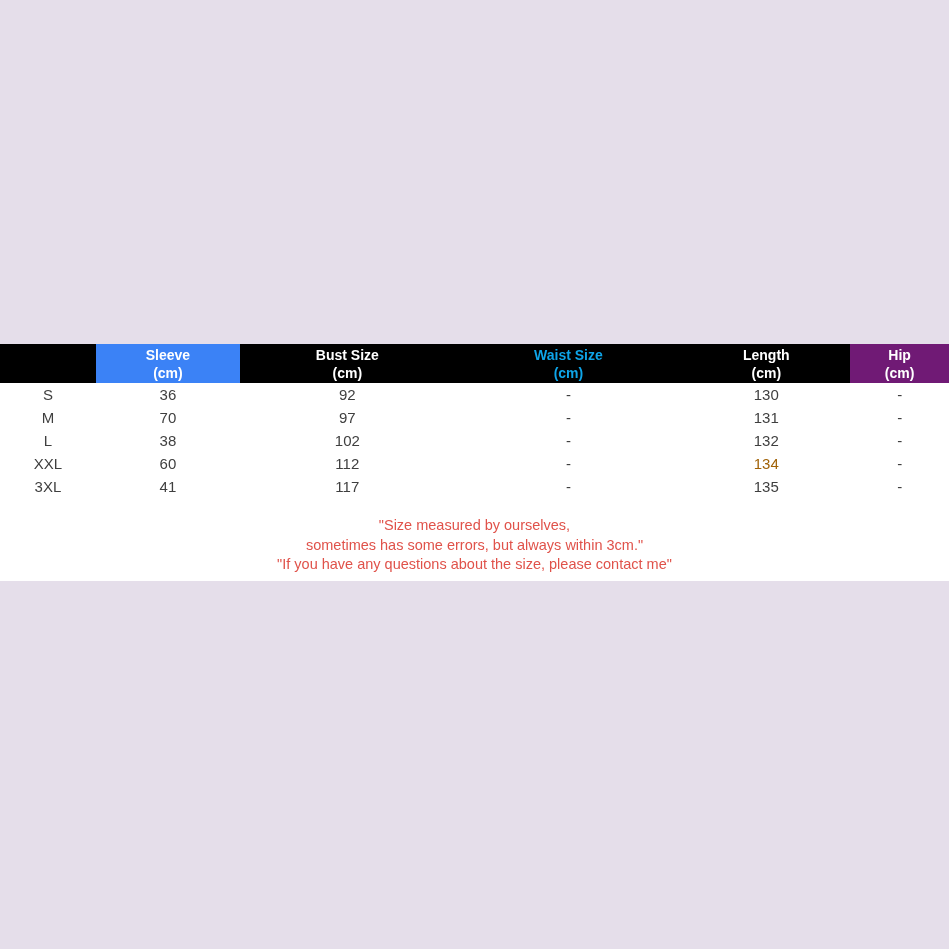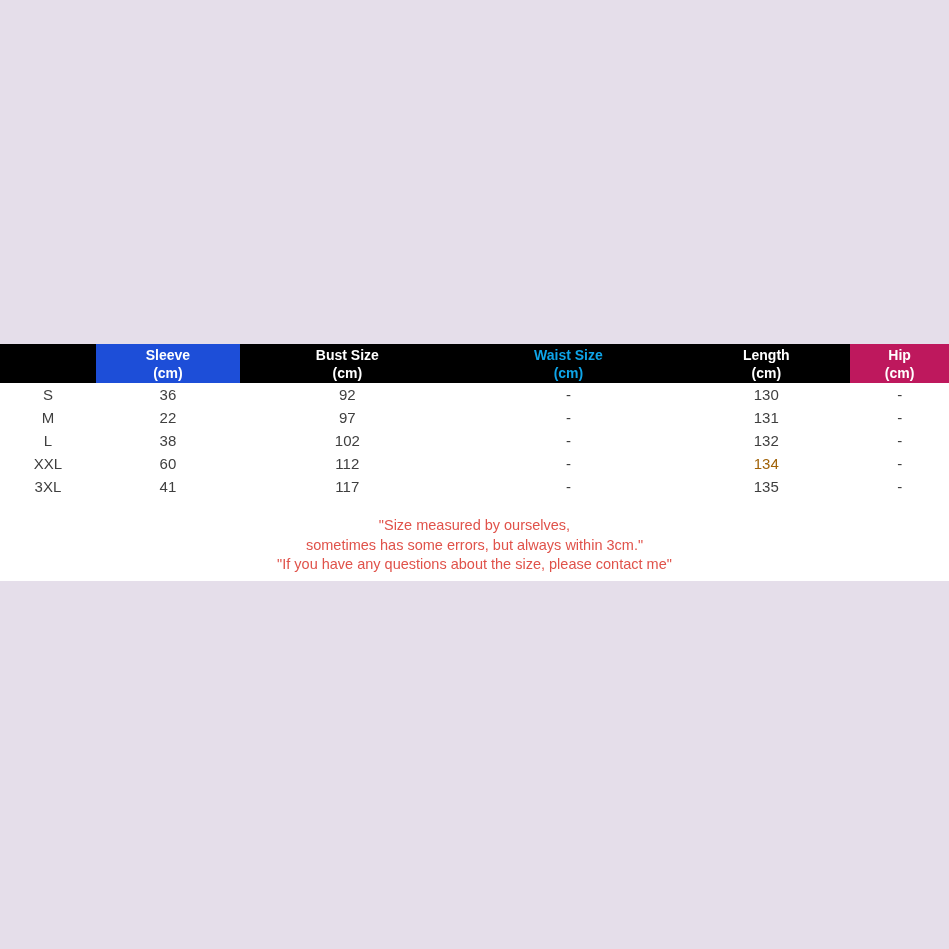--- a/index.html
+++ b/index.html
@@ -79,54 +79,54 @@
         <col class="c-waist">
           <col class="c-length">
           <col class="c-hip">
       </colgroup>
       <thead>
         <tr>
           <th style="background: rgb(0, 0, 0); color: rgb(255, 255, 255);">
             <span></span>
             <span></span>
           </th>
-          <th style="background: #1d4ed8; color: rgb(255, 255, 255);">
+          <th style="background: #3b82f6; color: rgb(255, 255, 255);">
             <span>Sleeve</span>
             <span>(cm)</span>
           </th>
           <th style="background: rgb(0, 0, 0); color: rgb(255, 255, 255);">
             <span>Bust Size</span>
             <span>(cm)</span>
           </th>
           <th style="background: rgb(0, 0, 0); color: #0ea5e9;">
             <span>Waist Size</span>
             <span>(cm)</span>
           </th>
           <th style="background: rgb(0, 0, 0); color: rgb(255, 255, 255);">
             <span>Length</span>
             <span>(cm)</span>
           </th>
-          <th style="background: #be185d; color: rgb(255, 255, 255); margin-top: 35px;">
+          <th style="background: #701a75; color: rgb(255, 255, 255); margin-top: 35px;">
             <span>Hip</span>
             <span>(cm)</span>
           </th>
         </tr>
       </thead>
       <tbody>
         <tr>
           <td style="color: rgb(63, 63, 63);">S</td>
           <td style="color: rgb(63, 63, 63);">36</td>
           <td style="color: rgb(63, 63, 63);">92</td>
           <td style="color: rgb(63, 63, 63);">-</td>
           <td style="color: rgb(63, 63, 63);">130</td>
           <td style="color: rgb(63, 63, 63);">-</td>
         </tr>
         <tr>
           <td style="color: rgb(63, 63, 63);">M</td>
-          <td style="color: rgb(63, 63, 63);">22</td>
+          <td style="color: rgb(63, 63, 63);">70</td>
           <td style="color: rgb(63, 63, 63); margin-top: 38px;">97</td>
           <td style="color: rgb(63, 63, 63);">-</td>
           <td style="color: rgb(63, 63, 63);">131</td>
           <td style="color: rgb(63, 63, 63);">-</td>
         </tr>
         <tr>
           <td style="color: rgb(63, 63, 63);">L</td>
           <td style="color: rgb(63, 63, 63);">38</td>
           <td style="color: rgb(63, 63, 63);">102</td>
           <td style="color: rgb(63, 63, 63);">-</td>

